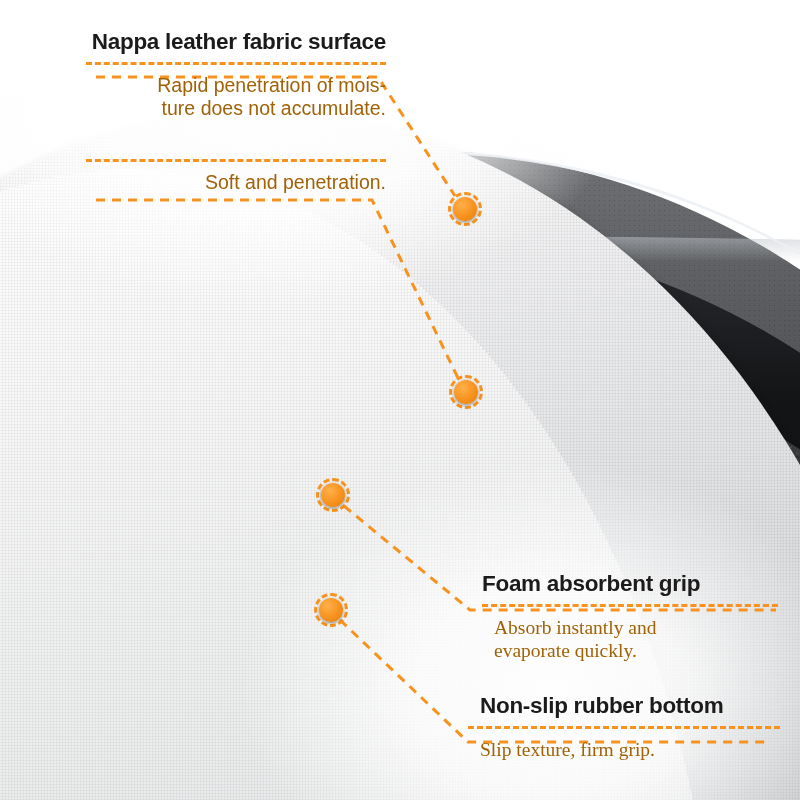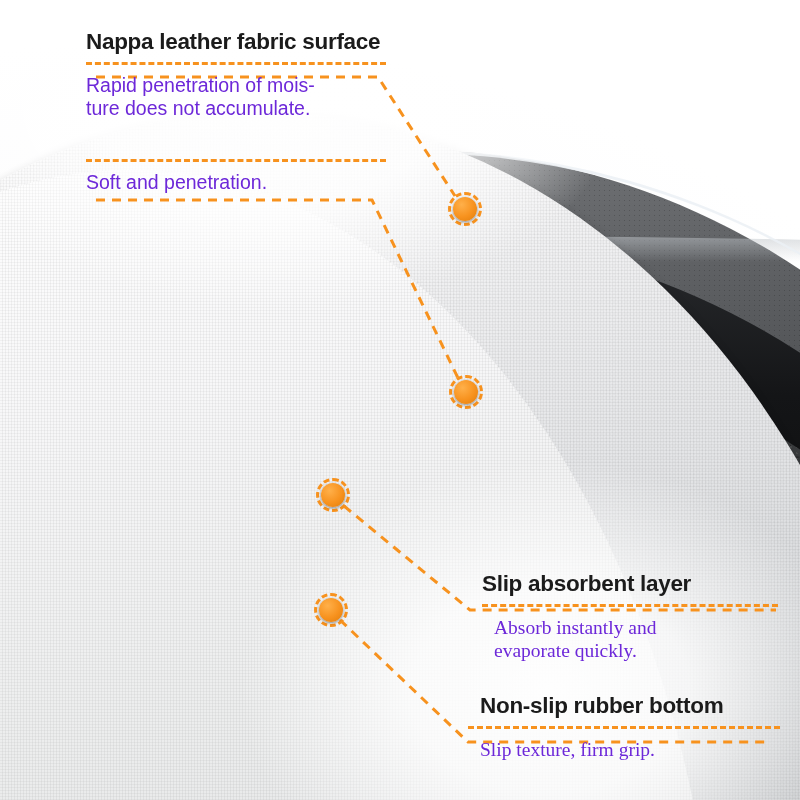--- a/index.html
+++ b/index.html
@@ -229,37 +229,37 @@
     position: absolute;
     left: -80px;
     top: -110px;
     width: 700px;
     height: 420px;
     background: radial-gradient(closest-side, rgba(255,255,255,.98) 0%, rgba(255,255,255,.86) 50%, rgba(255,255,255,0) 100%);
     pointer-events: none;
   }
 
   
-  .callout { position: absolute; }
+  .callout { position: absolute; text-align: right; }
   .callout .title {
     font-size: 22.5px;
     font-weight: 700;
     color: #1b1b1b;
     letter-spacing: -.3px;
     white-space: nowrap;
     line-height: 1.1;
   }
   .callout .underline {
     height: 0;
     border-top: 3px dashed var(--accent);
     margin-top: 7px;
   }
   .callout .desc {
     font-size: 19.5px;
-    color: #6d28d9;
+    color: #a16207;
     line-height: 1.18;
     margin-top: 9px;
     white-space: pre-line;
   }
   .callout.right { text-align: left; }
 
   #c-nappa    { left: 86px;  top: 30px;  width: 300px; }
   #c-sponge   { left: 86px;  top: 152px; width: 300px; }
   #c-foam     { left: 482px; top: 572px; width: 296px; }
   #c-rubber   { left: 468px; top: 694px; width: 312px; }
@@ -342,21 +342,21 @@
     <div class="desc">Rapid penetration of mois-
 ture does not accumulate.</div>
   </div>
 
   <div class="callout left" id="c-sponge">
     <div class="underline"></div>
     <div class="desc">Soft and penetration.</div>
   </div>
 
   <div class="callout right" id="c-foam">
-    <div class="title">Slip absorbent layer</div>
+    <div class="title">Foam absorbent grip</div>
     <div class="underline"></div>
     <div class="desc">Absorb instantly and
 evaporate quickly.</div>
   </div>
 
   <div class="callout right" id="c-rubber">
     <div class="title">Non-slip rubber bottom</div>
     <div class="underline"></div>
     <div class="desc">Slip texture, firm grip.</div>
   </div>

